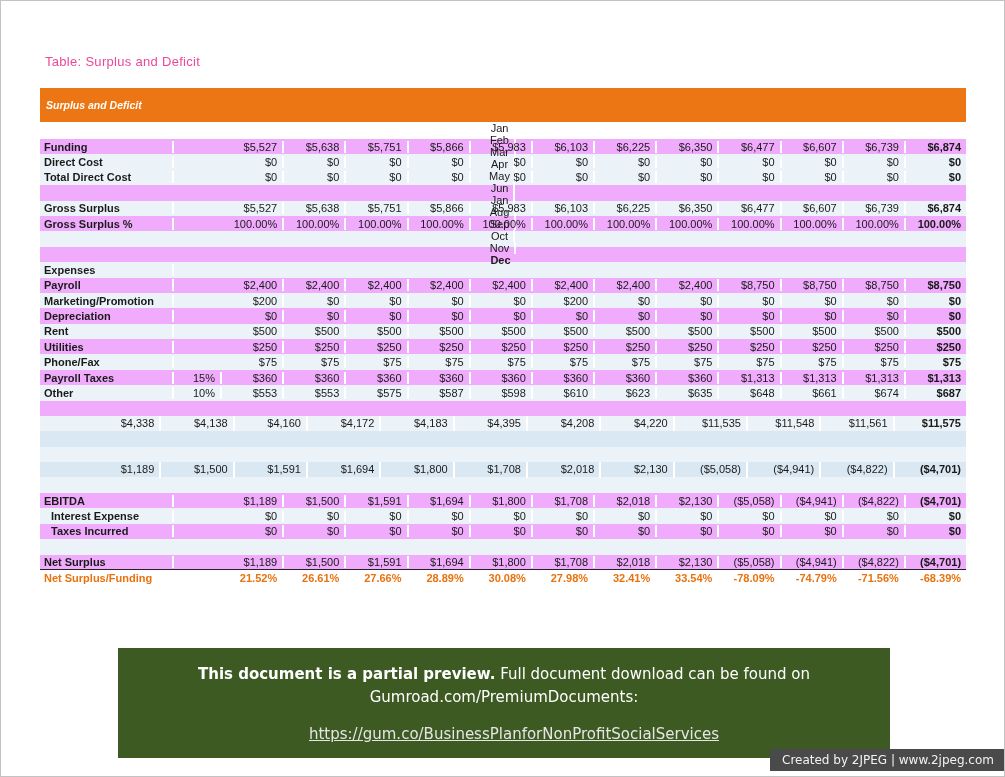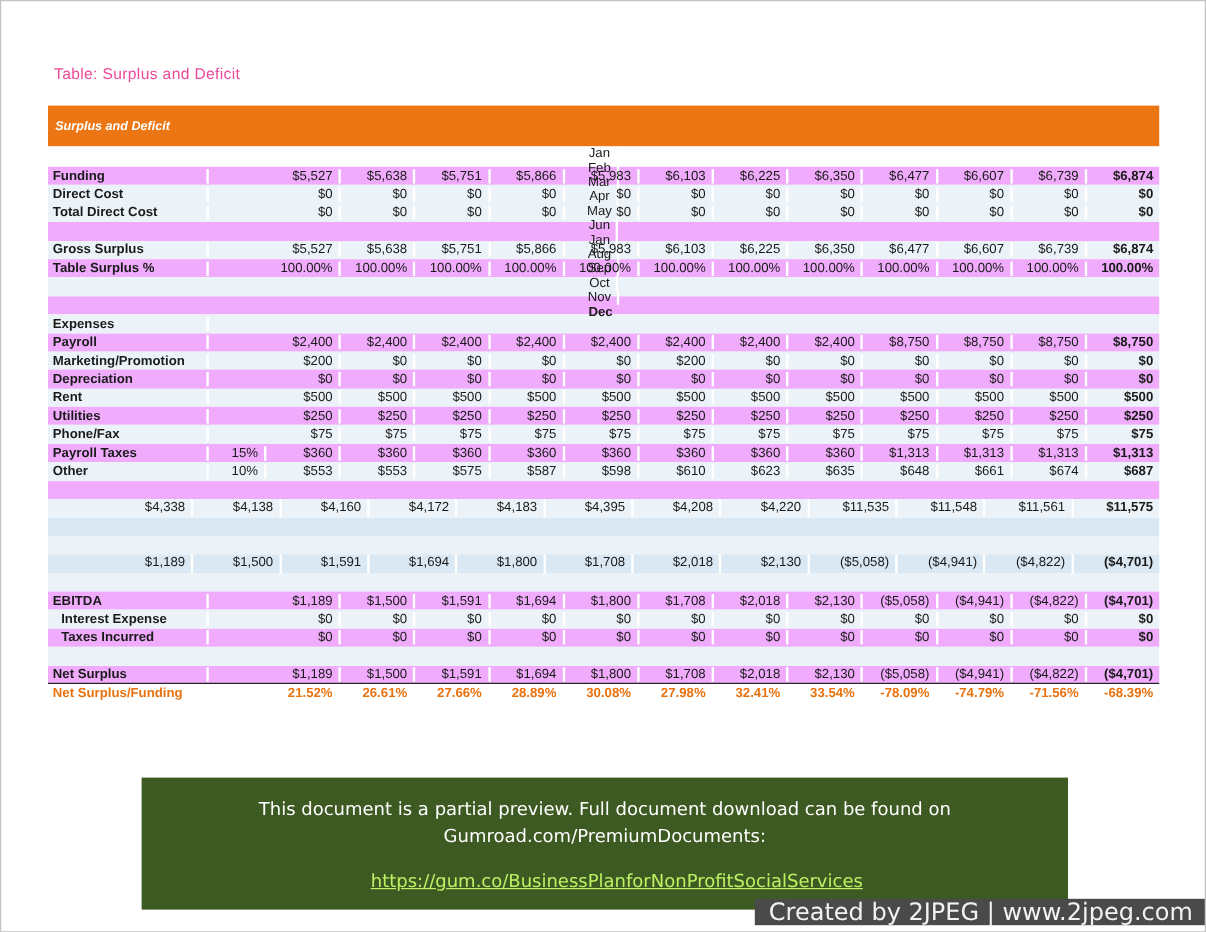--- a/index.html
+++ b/index.html
@@ -38,27 +38,27 @@
   .dec{font-weight:bold;}
   .orange-row{background:#ffffff;color:#E8720E;}
   .orange-row .cell-label,.orange-row .cell-val{font-weight:bold;}
   .net-line{border-bottom:1px solid #222;box-sizing:border-box;}
 
   .banner{
     position:absolute;left:118px;top:648px;width:772px;height:110px;background:#3D5A22;
     color:#ffffff;text-align:center;font-family:"DejaVu Sans",sans-serif;font-size:15px;
     box-sizing:border-box;padding-top:15px;line-height:23px;
   }
-  .banner b{font-weight:normal;}
-  .banner a{color:#bef264;text-decoration:underline;margin-left:20px;}
+  .banner b{font-weight:bold;}
+  .banner a{color:#e5e5e5;text-decoration:underline;margin-left:20px;}
   .banner .link-line{margin-top:14px;}
 
   .credit{
     position:absolute;right:1px;bottom:6px;height:22px;line-height:22px;
-    background:#4a4a4a;color:#f2f2f2;font-size:20px;padding:0 10px 0 12px;z-index:5;
+    background:#4a4a4a;color:#f2f2f2;font-size:12px;padding:0 10px 0 12px;z-index:5;
     font-family:"DejaVu Sans",sans-serif;
   }
 </style>
 </head>
 <body>
 
 <div class="frame"></div>
 
 <div class="page-title">Table: Surplus and Deficit</div>
 
@@ -159,21 +159,21 @@
         <div class="cell-val">$5,983</div>
         <div class="cell-val">$6,103</div>
         <div class="cell-val">$6,225</div>
         <div class="cell-val">$6,350</div>
         <div class="cell-val">$6,477</div>
         <div class="cell-val">$6,607</div>
         <div class="cell-val">$6,739</div>
         <div class="cell-val dec">$6,874</div>
       </div>
       <div class="row s0">
-        <div class="cell-label">Table Surplus %</div>
+        <div class="cell-label">Gross Surplus %</div>
         <div class="cell-pct"></div>
         <div class="cell-val">100.00%</div>
         <div class="cell-val">100.00%</div>
         <div class="cell-val">100.00%</div>
         <div class="cell-val">100.00%</div>
         <div class="cell-val">100.00%</div>
         <div class="cell-val">100.00%</div>
         <div class="cell-val">100.00%</div>
         <div class="cell-val">100.00%</div>
         <div class="cell-val">100.00%</div>

